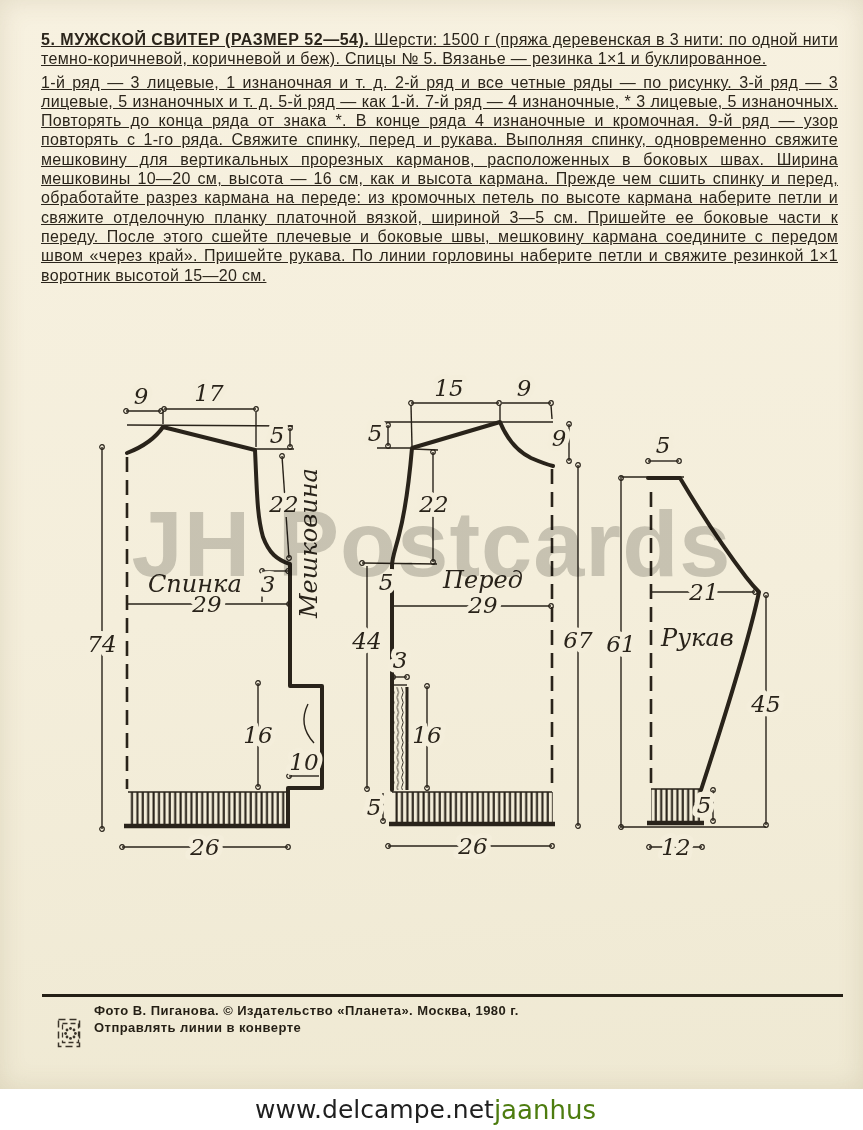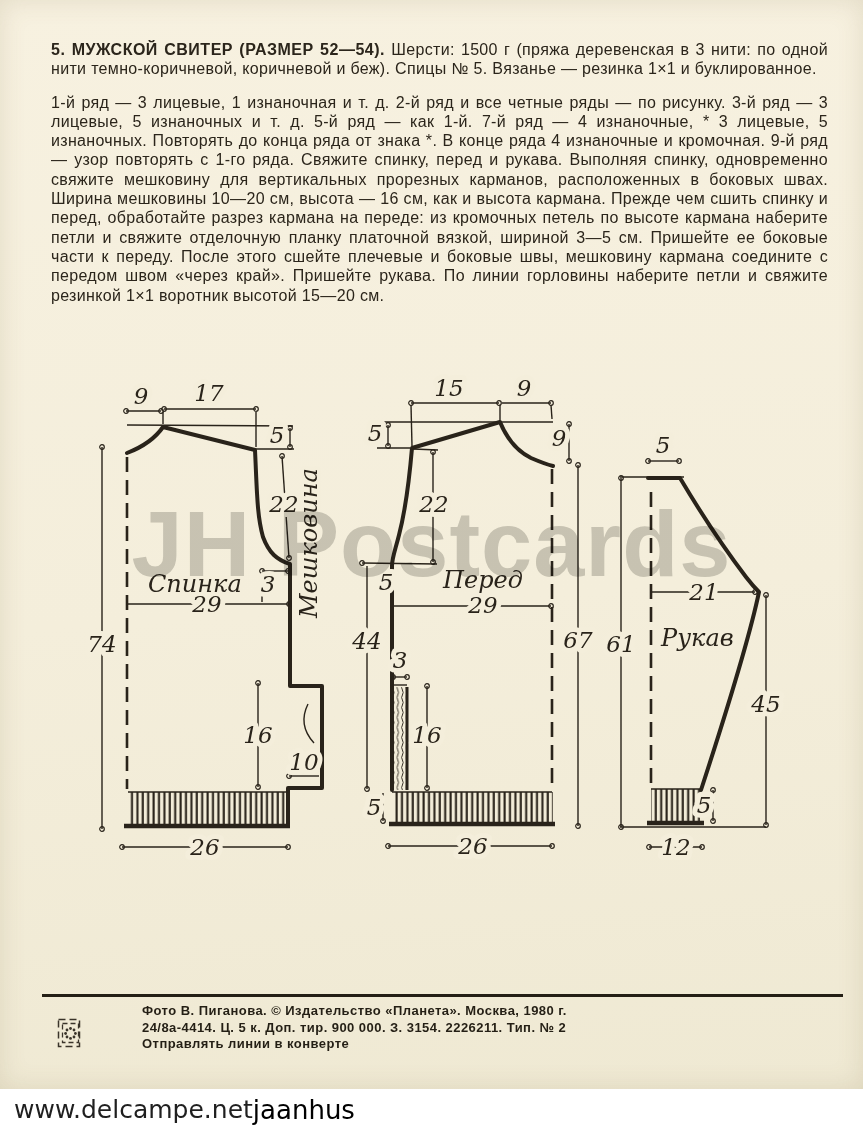--- a/index.html
+++ b/index.html
@@ -3,46 +3,46 @@
 <meta charset="utf-8">
 <style>
   html,body{margin:0;padding:0;background:#ffffff;}
   body{width:863px;height:1130px;position:relative;overflow:hidden;
        font-family:"Liberation Sans",sans-serif;}
   .postcard{position:absolute;left:0;top:0;width:863px;height:1089px;
     background:linear-gradient(176deg,#f7f1e0 0%,#f4eedb 55%,#efe9d3 100%);
     box-shadow:inset 0 0 26px rgba(125,105,60,.16), 0 2px 3px rgba(0,0,0,.28);}
   .instructions{position:absolute;left:37px;top:26px;width:805px;
     color:#2b251b;font-size:16px;line-height:19.3px;letter-spacing:.33px;}
-  .instructions p{margin:14px;text-align:justify;}
+  .instructions p{margin:4px;text-align:justify;text-decoration:underline;}
   .instructions b{letter-spacing:.5px;}
   .watermark{position:absolute;top:498px;left:50%;transform:translateX(-50%);
     font:700 92px/1 "Liberation Sans",sans-serif;color:#73736d;opacity:.34;
     letter-spacing:1px;white-space:nowrap;mix-blend-mode:multiply;
     pointer-events:none;z-index:3;}
   svg.diagrams{position:absolute;left:0;top:373px;width:863px;height:512px;z-index:2;}
   svg.diagrams line,svg.diagrams path{stroke:#29231a;}
   .thin{stroke-width:1.4;fill:none;}
   .bold{stroke-width:4;fill:none;stroke-linejoin:round;stroke-linecap:round;}
   .bold2{stroke-width:3;fill:none;}
   .hem{stroke-width:4.6;fill:none;}
   .dashed{stroke-width:2.6;fill:none;stroke-dasharray:15 8;}
   text.num{font:italic 23px "DejaVu Serif",serif;fill:#29231a;text-anchor:middle;
     paint-order:stroke fill;stroke:#f4eedb;stroke-width:10px;stroke-linejoin:round;}
   text.plabel{font:italic 24px "DejaVu Serif",serif;fill:#29231a;text-anchor:start;
     paint-order:stroke fill;stroke:#f4eedb;stroke-width:8px;stroke-linejoin:round;}
   .footer-rule{position:absolute;left:42px;top:994px;width:801px;height:3px;background:#241f15;}
   .footer-lines{position:absolute;left:94px;top:1003px;color:#241f15;
-    font-weight:700;font-size:13px;line-height:16.5px;letter-spacing:.45px;margin-left:48px;}
+    font-weight:700;font-size:13px;line-height:16.5px;letter-spacing:.45px;}
   .stamp{position:absolute;left:57px;top:1016px;}
   .strip{position:absolute;left:0;top:1089px;width:863px;height:41px;background:#ffffff;
-    display:flex;justify-content:flex-start;align-items:center;
+    display:flex;justify-content:center;align-items:center;
     padding:0 26px 0 14px;box-sizing:border-box;}
   .strip .url{font:400 25px "DejaVu Sans",sans-serif;color:#1f1f1f;}
-  .strip .seller{font:400 26px "DejaVu Sans",sans-serif;color:#000000;}
+  .strip .seller{font:400 26px "DejaVu Sans",sans-serif;color:#4d7c0f;}
 </style>
 </head>
 <body>
 
 <div class="postcard">
 
   <div class="instructions">
     <p><b>5. МУЖСКОЙ СВИТЕР (РАЗМЕР 52—54).</b><span> Шерсти: 1500 г (пряжа деревенская в 3 нити: по одной нити темно-коричневой, коричневой и беж). Спицы № 5. Вязанье — резинка 1×1 и буклированное.</span></p>
     <p>1-й ряд — 3 лицевые, 1 изнаночная и т. д. 2-й ряд и все четные ряды — по рисунку. 3-й ряд — 3 лицевые, 5 изнаночных и т. д. 5-й ряд — как 1-й. 7-й ряд — 4 изнаночные, * 3 лицевые, 5 изнаночных. Повторять до конца ряда от знака *. В конце ряда 4 изнаночные и кромочная. 9-й ряд — узор повторять с 1-го ряда. Свяжите спинку, перед и рукава. Выполняя спинку, одновременно свяжите мешковину для вертикальных прорезных карманов, расположенных в боковых швах. Ширина мешковины 10—20 см, высота — 16 см, как и высота кармана. Прежде чем сшить спинку и перед, обработайте разрез кармана на переде: из кромочных петель по высоте кармана наберите петли и свяжите отделочную планку платочной вязкой, шириной 3—5 см. Пришейте ее боковые части к переду. После этого сшейте плечевые и боковые швы, мешковину кармана соедините с передом швом «через край». Пришейте рукава. По линии горловины наберите петли и свяжите резинкой 1×1 воротник высотой 15—20 см.</p>
   </div>
@@ -184,21 +184,20 @@
         <circle cx="17" cy="21" r="1.4"></circle>
       <circle cx="13.5" cy="22.4" r="1.4"></circle>
         <circle cx="10" cy="21" r="1.4"></circle>
       <circle cx="8.6" cy="17.5" r="1.4"></circle>
         <circle cx="10" cy="14" r="1.4"></circle>
     </g>
   </svg>
 
   <div class="footer-lines">
     <div>Фото В. Пиганова. © Издательство «Планета». Москва, 1980 г.</div>
-    <div>24/8а-4414. Ц. 5 к. Доп. тир. 900 000. З. 3154. 2226211. Тип. № 2</div>
     <div>Отправлять линии в конверте</div>
   </div>
 
 </div>
 
 <div class="strip">
   <span class="url">www.delcampe.net</span>
   <span class="seller">jaanhus</span>
 </div>
 

